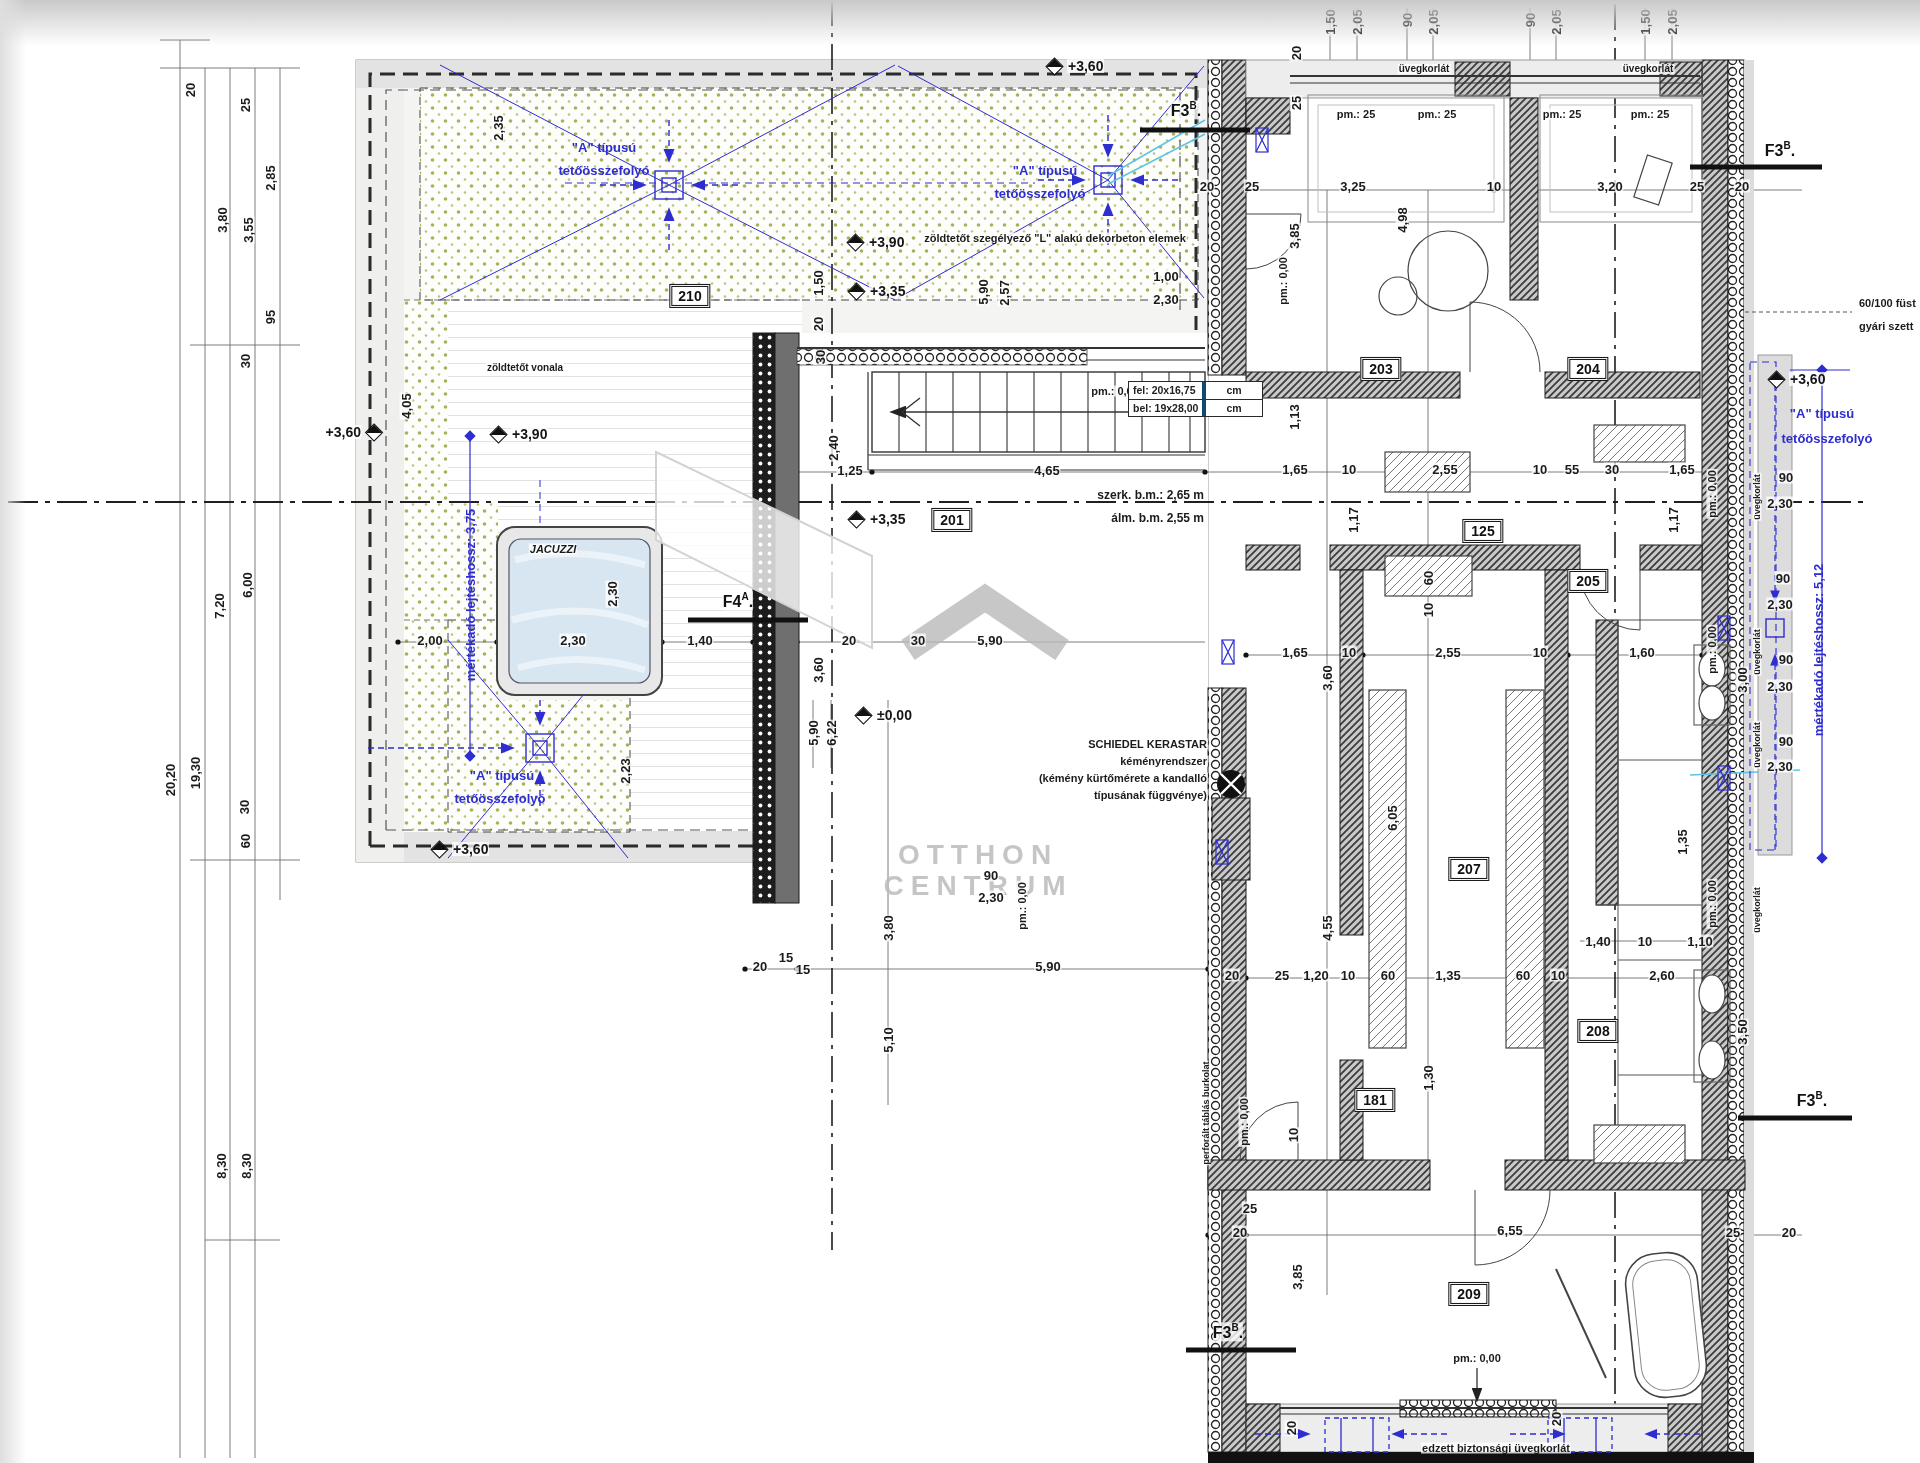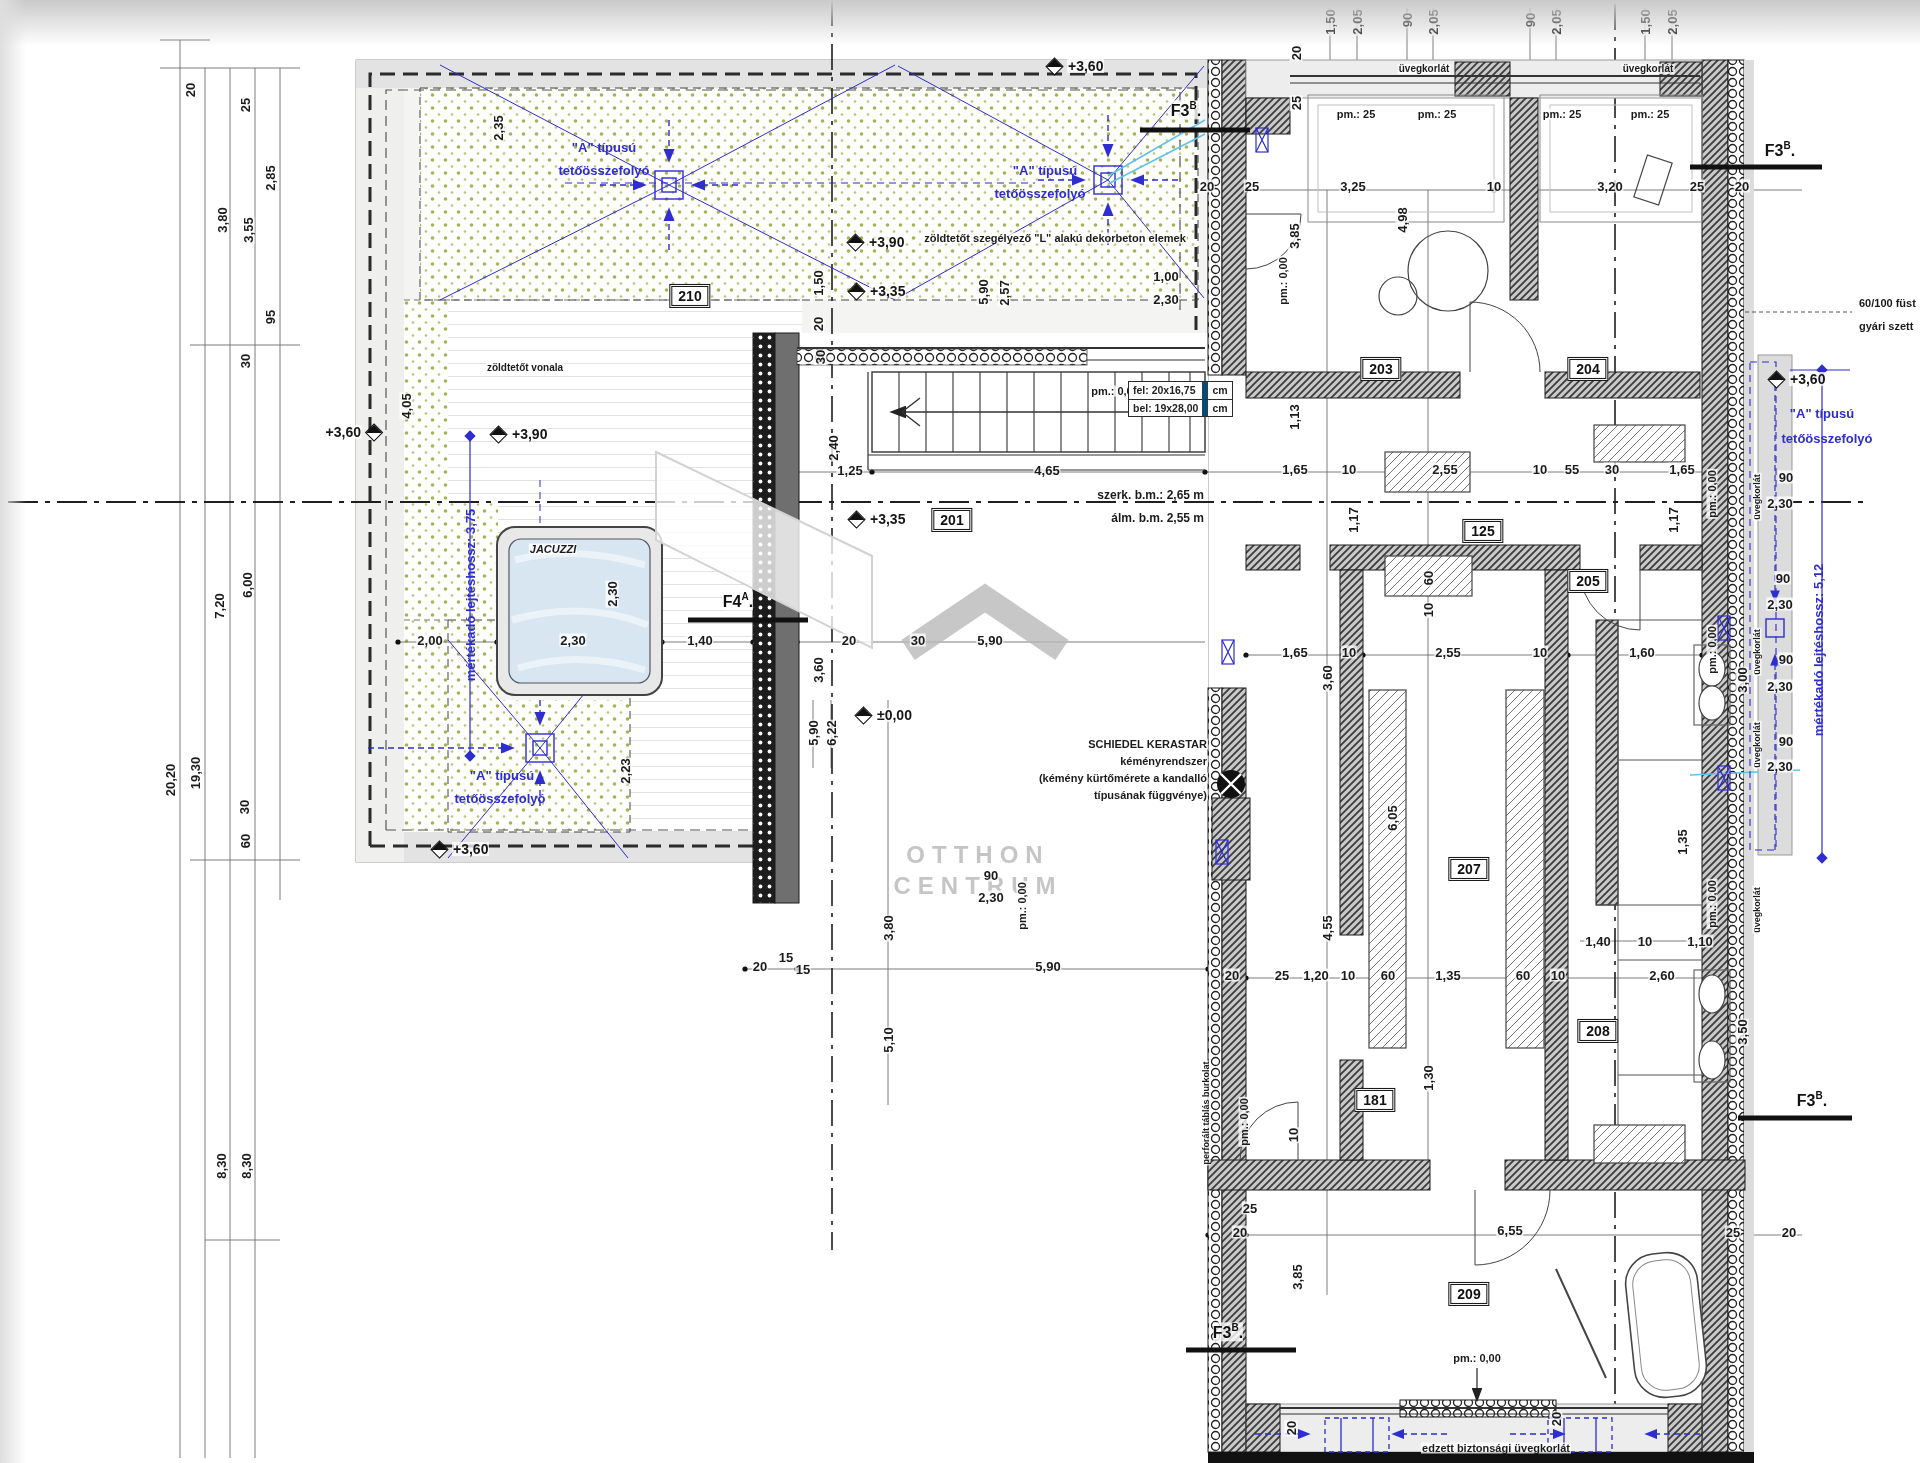--- a/index.html
+++ b/index.html
@@ -26,25 +26,25 @@
   .mk{position:absolute;display:flex;align-items:center;gap:6px;transform:translate(-7px,-50%);
      font-size:14px;font-weight:700;color:#161616;}
   .mk .d{width:11px;height:11px;border:1.5px solid #111;flex:0 0 auto;
      background:linear-gradient(135deg,#111 50%,#fff 50%);transform:rotate(45deg);}
   .mk .lab{background:rgba(255,255,255,.75);padding:0 1px;line-height:1;}
   .mk.l{transform:translate(calc(-100% + 14px),-50%);}
   
   #stairNote{position:absolute;left:1128px;top:381px;border:1px solid #2a2a2a;background:#fff;
      font-size:10.5px;font-weight:700;color:#222;display:grid;grid-template-columns:auto auto;line-height:1;}
   #stairNote .c1{padding:3px 4px;}
-  #stairNote .c2{padding:3px 4px;border-left:6px solid #0c4a6e;}
+  #stairNote .c2{padding:3px 20px;border-left:4px solid #0c4a6e;}
   #stairNote .r2{border-top:1px solid #2a2a2a;}
   
   .wmTxt{position:absolute;transform:translate(-50%,-50%);color:#bcbcbc;font-weight:700;
-     letter-spacing:7px;font-size:24px;opacity:.85;background:transparent;}
+     letter-spacing:7px;font-size:28px;opacity:.85;background:transparent;}
   .wmOC{position:absolute;transform:translate(-50%,-50%);color:#b9b9b9;font-weight:700;
      font-size:208px;letter-spacing:-4px;opacity:.8;line-height:1;}
 </style>
 </head>
 <body>
 
 <div id="plan">
 
 <svg width="1920" height="1463" viewBox="0 0 1920 1463">
   <defs>

